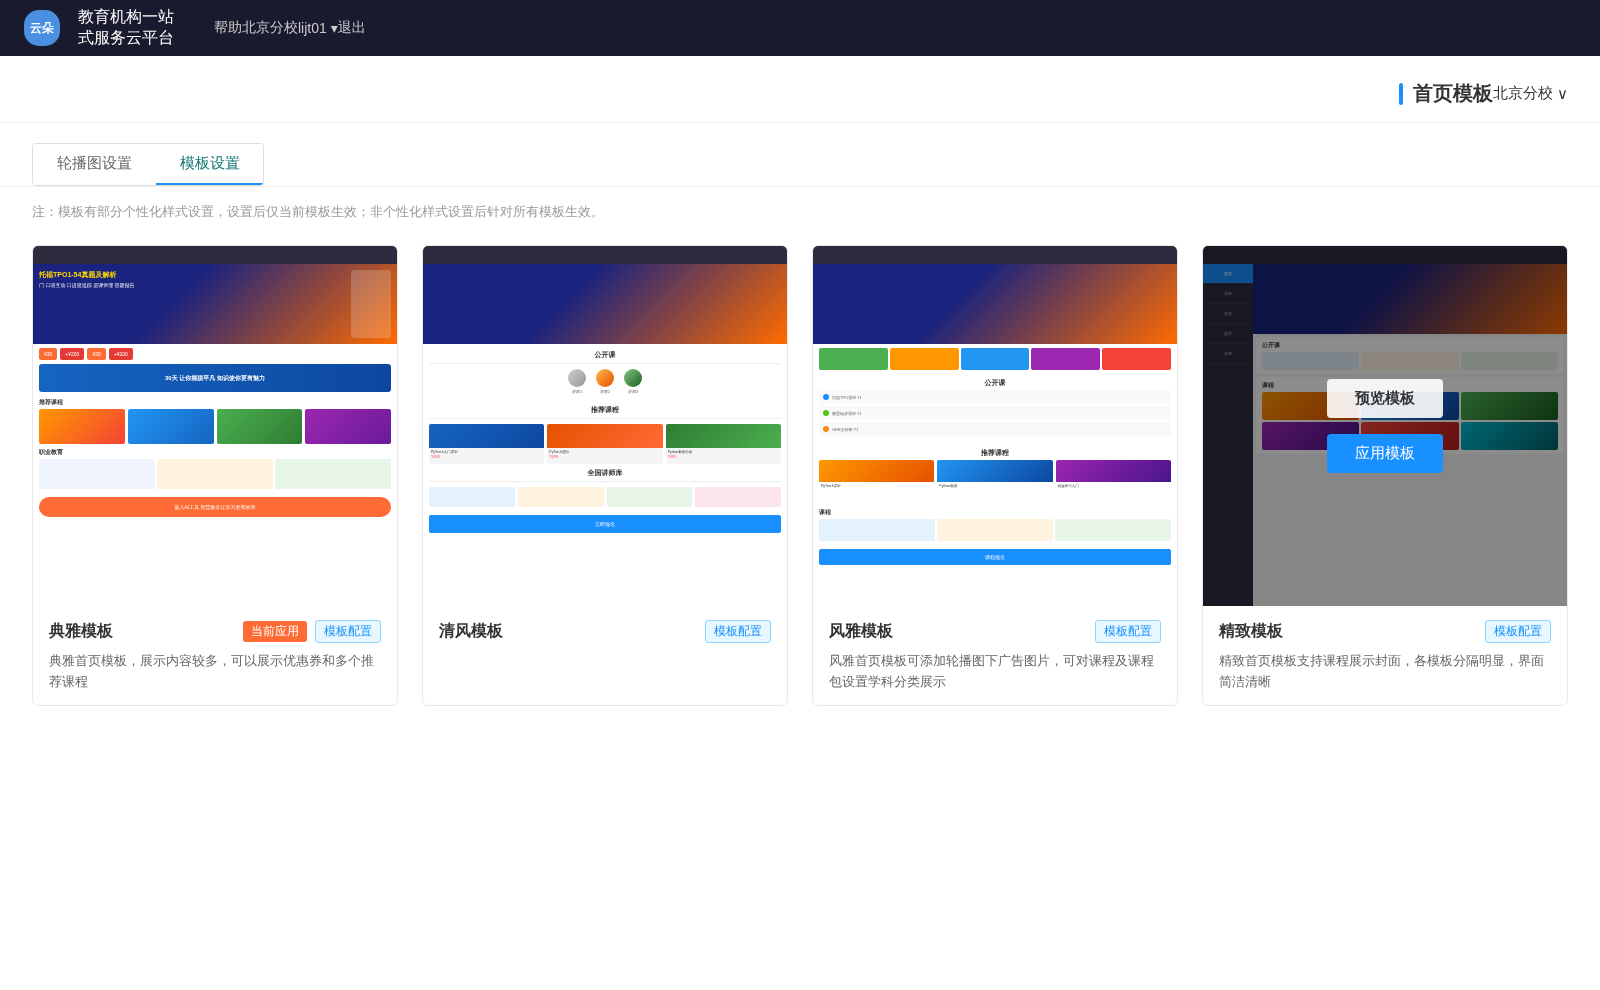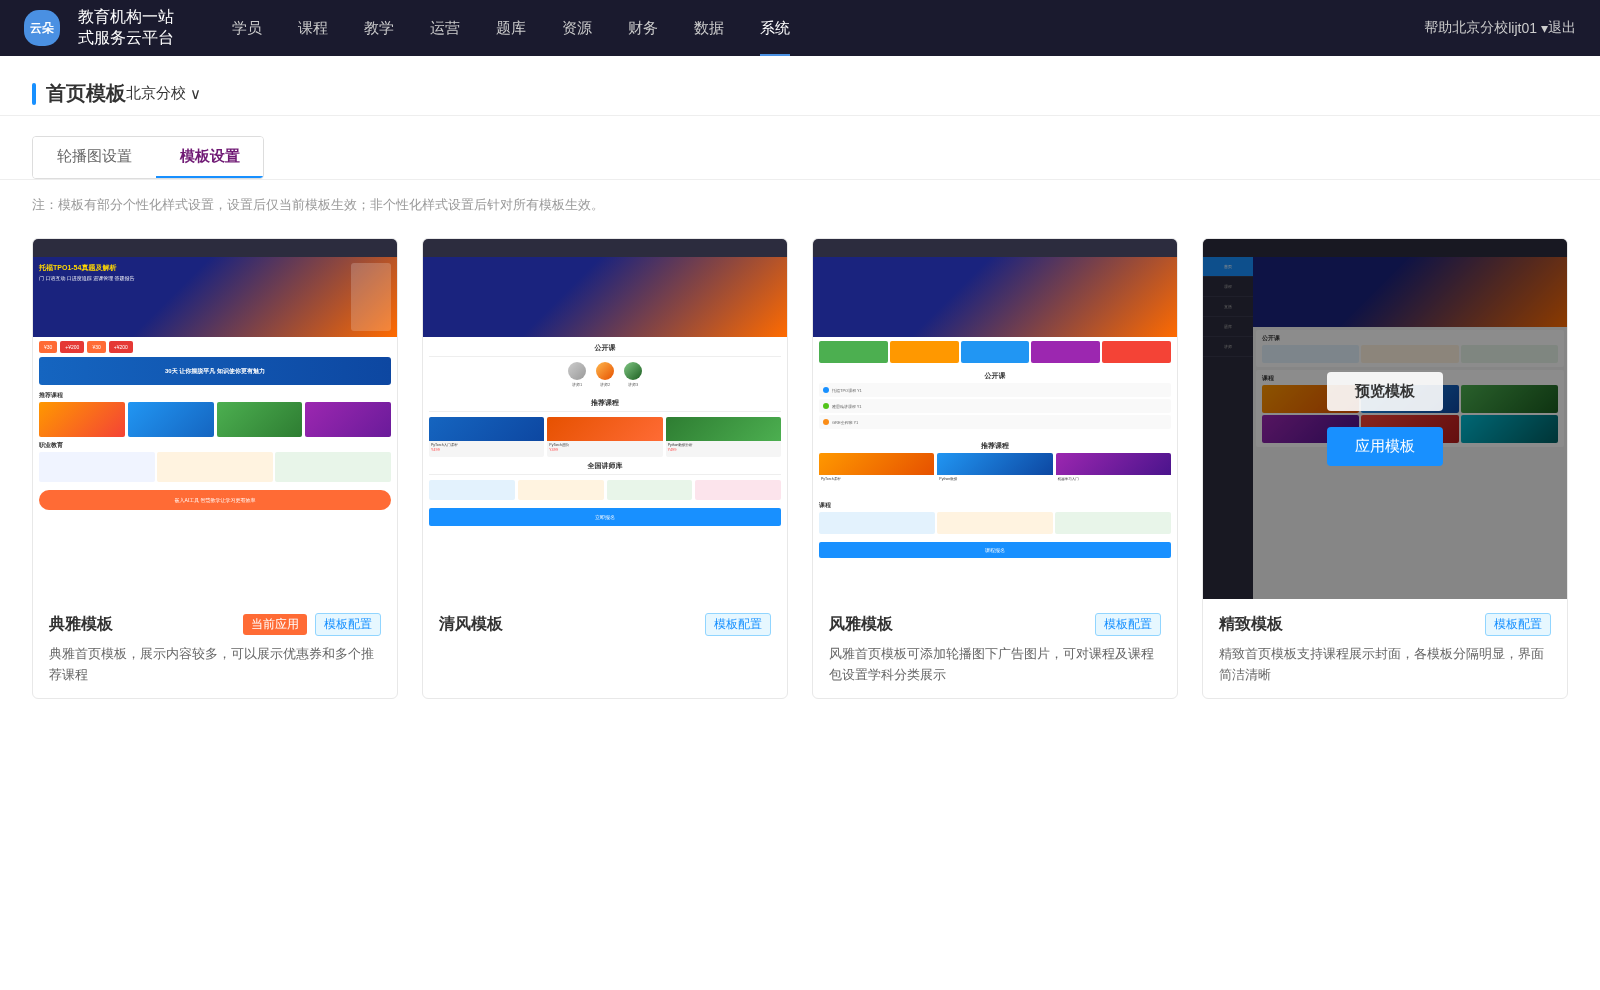--- a/index.html
+++ b/index.html
@@ -16,35 +16,35 @@
     .nav-item.active { color: white; }
     .nav-item.active::after { content: ''; position: absolute; bottom: 0; left: 18px; right: 18px; height: 2px; background: #4a90e2; }
     .nav-right { display: flex; align-items: center; gap: 0; color: #ccc; font-size: 14px; }
     .nav-right span { cursor: pointer; }
     .nav-dropdown { display: flex; align-items: center; gap: 4px; cursor: pointer; color: #ccc; }
 
     
     .main { background: white; min-height: calc(100vh - 56px); }
 
     
-    .page-header { display: flex; align-items: center; justify-content: flex-start; padding: 24px 32px 8px; border-bottom: 1px solid #eee; }
+    .page-header { display: flex; align-items: center; justify-content: flex-end; padding: 24px 32px 15px; border-bottom: 1px solid #eee; }
     .page-title-wrap { display: flex; align-items: center; gap: 10px; }
     .page-title-bar { width: 4px; height: 22px; background: #1890ff; border-radius: 2px; }
     .page-title { font-size: 20px; font-weight: 600; color: #333; }
     .branch-selector { display: flex; align-items: center; gap: 4px; font-size: 15px; color: #333; cursor: pointer; }
 
     
     .tabs { display: flex; padding: 20px 32px 0; border-bottom: 1px solid #eee; }
     .tab { padding: 10px 24px; font-size: 15px; cursor: pointer; color: #666; border: 1px solid #ddd; margin-right: -1px; background: #fff; }
     .tab:first-child { border-radius: 4px 0 0 4px; }
     .tab.active { color: #1890ff; border-bottom: 2px solid #1890ff; border-top-color: #ddd; background: white; font-weight: 500; }
     .tab-container { display: flex; border: 1px solid #ddd; border-radius: 4px; overflow: hidden; width: fit-content; }
     .tab-container .tab { border: none; border-right: 1px solid #ddd; border-radius: 0; }
     .tab-container .tab:last-child { border-right: none; }
-    .tab-container .tab.active { border-bottom: 2px solid #1890ff; color: #701a75; font-weight: bold; }
+    .tab-container .tab.active { border-bottom: 2px solid #1890ff; color: #0f766e; }
 
     
     .note { padding: 16px 32px; font-size: 13px; color: #999; }
 
     
     .template-grid { display: grid; grid-template-columns: repeat(4, 1fr); gap: 24px; padding: 8px 32px 40px; }
     .template-card { background: white; border-radius: 6px; overflow: hidden; border: 1px solid #e8e8e8; }
     .template-preview { position: relative; height: 360px; overflow: hidden; cursor: pointer; background: #f0f0f0; }
     .preview-overlay { position: absolute; inset: 0; background: rgba(0,0,0,0.45); display: flex; flex-direction: column; align-items: center; justify-content: center; gap: 16px; opacity: 0; transition: opacity 0.2s; }
     .template-preview.active-overlay .preview-overlay { opacity: 1; }
@@ -159,31 +159,20 @@
 <body>
 
 <nav class="nav">
   <div class="nav-logo">
     <div class="nav-logo-icon">云朵</div>
     <div class="nav-logo-text">
       <span>教育机构一站</span>
       <span>式服务云平台</span>
     </div>
   </div>
-  <div class="nav-items">
-    <div class="nav-item">学员</div>
-    <div class="nav-item">课程</div>
-    <div class="nav-item">教学</div>
-    <div class="nav-item">运营</div>
-    <div class="nav-item">题库</div>
-    <div class="nav-item">资源</div>
-    <div class="nav-item">财务</div>
-    <div class="nav-item">数据</div>
-    <div class="nav-item active">系统</div>
-  </div>
   <div class="nav-right">
     <span>帮助</span>
     <span>北京分校</span>
     <span class="nav-dropdown">
       <span>lijt01</span>
       <span>▾</span>
     </span>
     <span>退出</span>
   </div>
 </nav>

